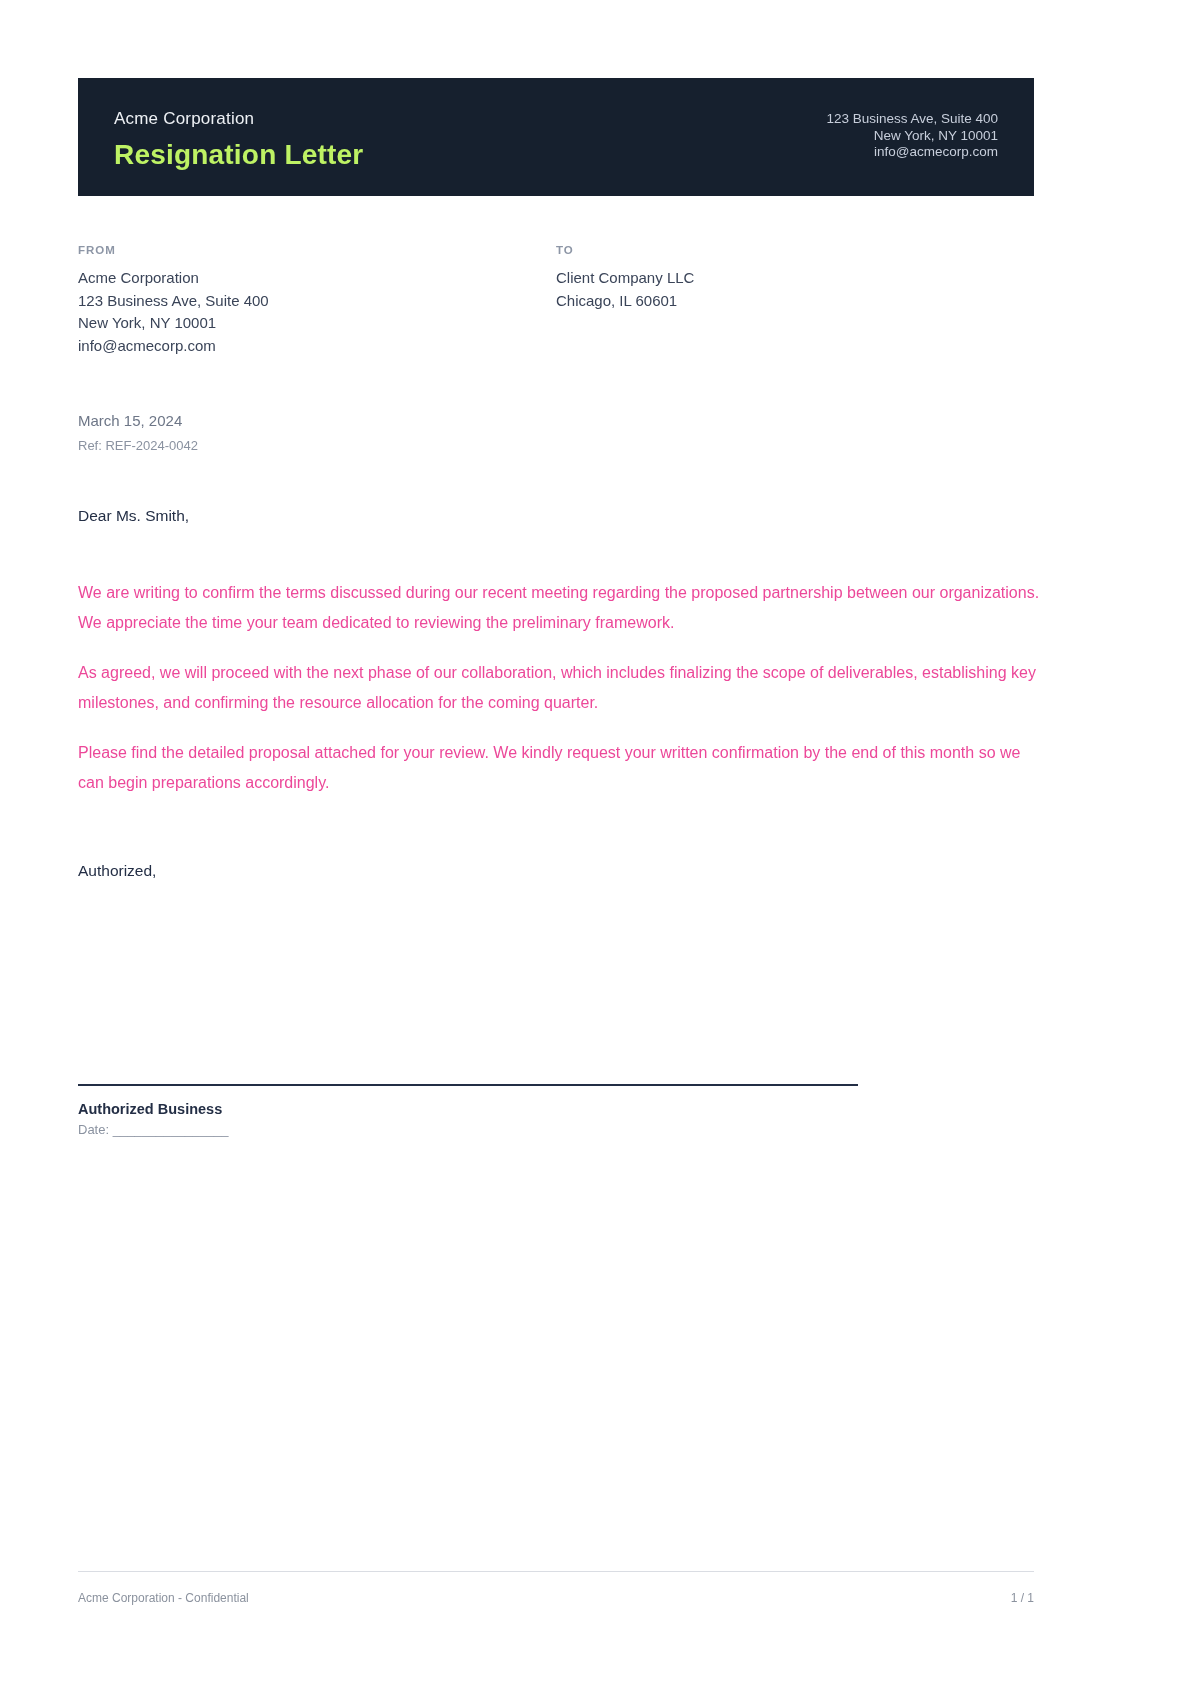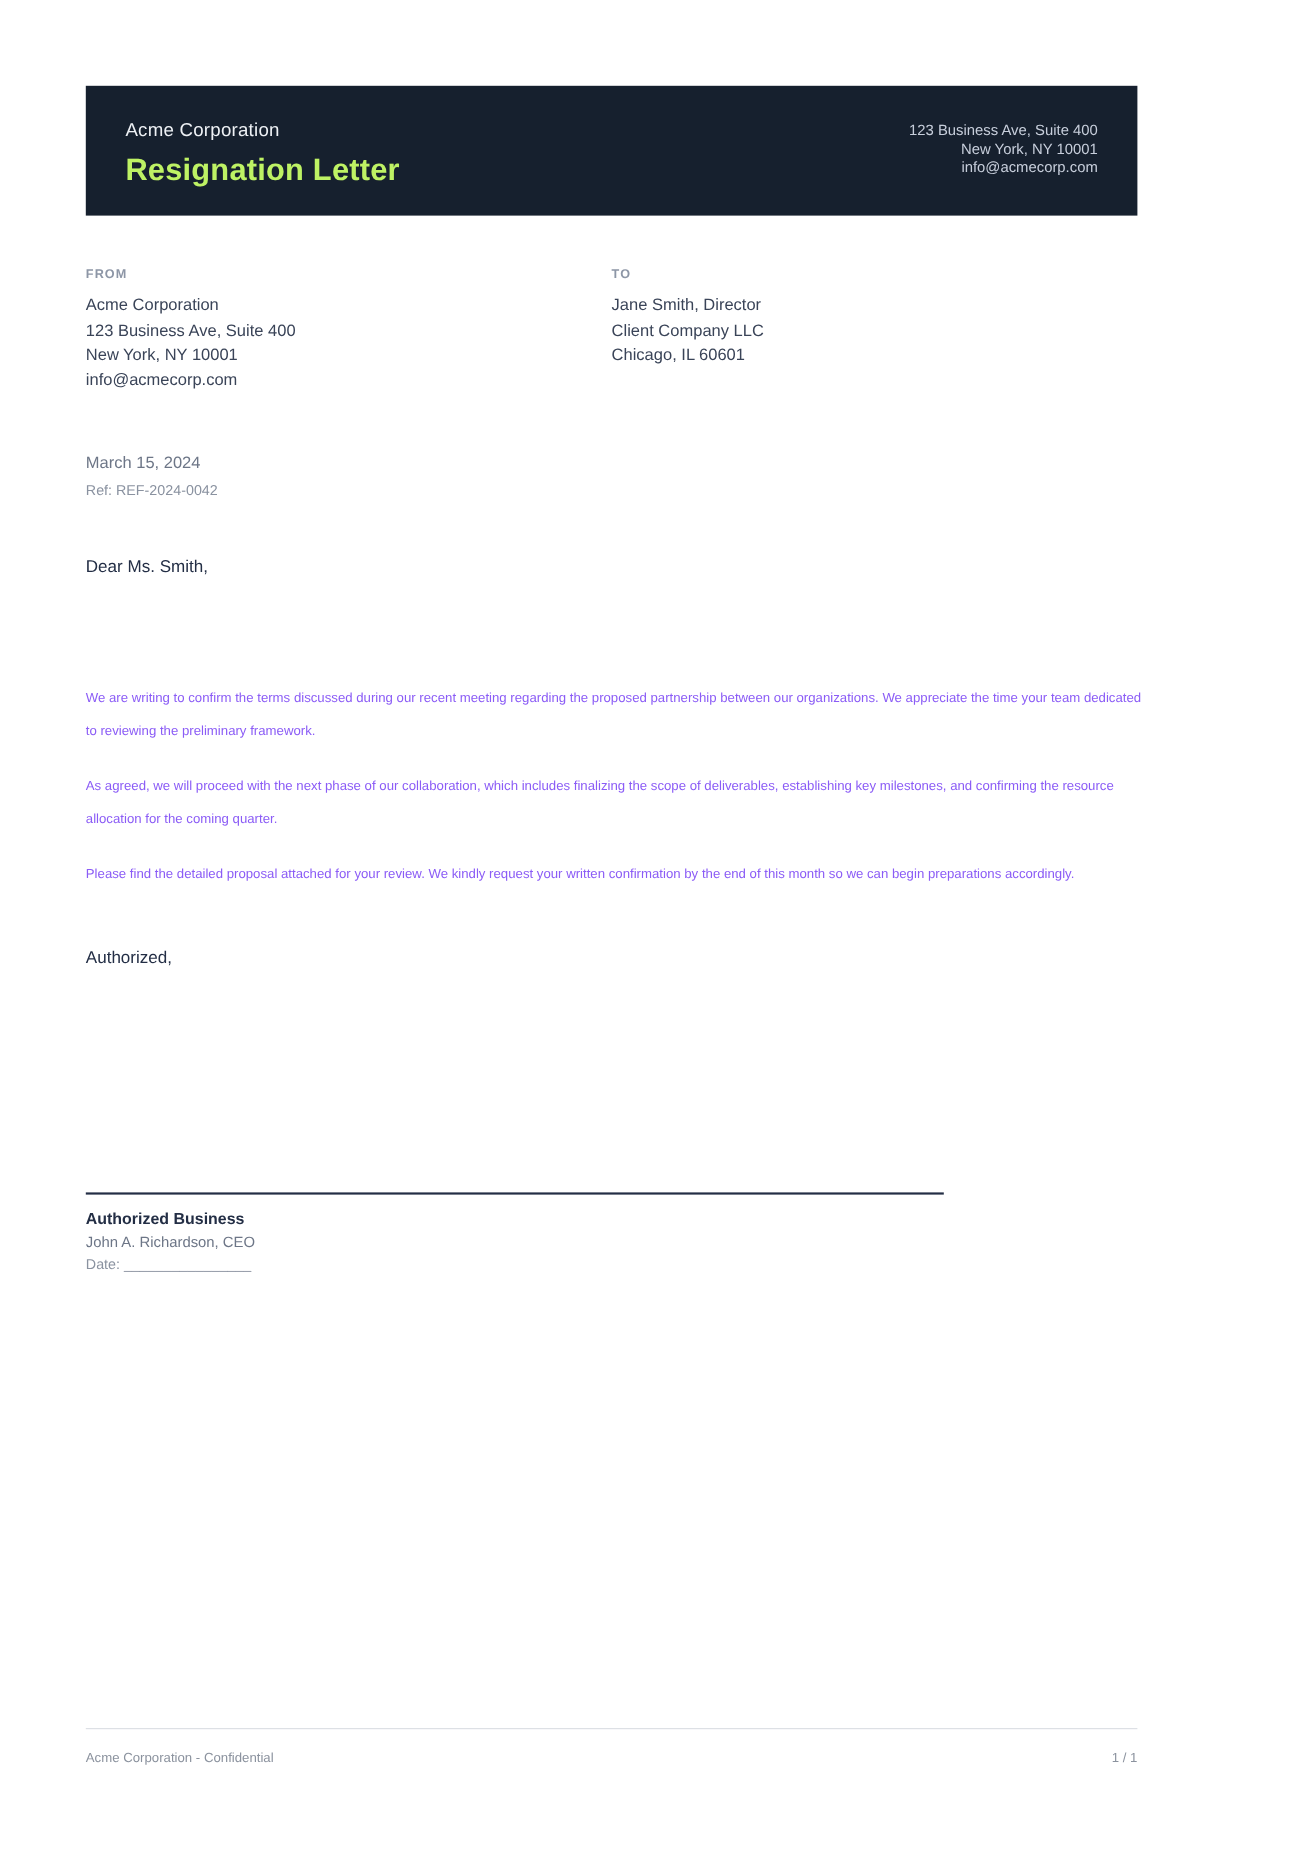--- a/index.html
+++ b/index.html
@@ -87,24 +87,23 @@
     top: 507px;
     margin: 0;
     font-size: 15.5px;
     color: #232e45;
   }
   .body {
     position: absolute;
     left: 78px;
     top: 578px;
     width: 962px;
-    font-size: 12px;
+    font-size: 16px;
     line-height: 30px;
-    color: #8b5cf6;
-    margin-top: 41px;
+    color: #ec4899;
   }
   .body p { margin: 0 0 20px 0; }
   .closing {
     position: absolute;
     left: 78px;
     top: 862px;
     margin: 0;
     font-size: 15.5px;
     color: #232e45;
   }
@@ -160,21 +159,20 @@
   <section class="parties">
     <div class="party">
       <div class="party-label">FROM</div>
       <div class="party-line">Acme Corporation</div>
       <div class="party-line">123 Business Ave, Suite 400</div>
       <div class="party-line">New York, NY 10001</div>
       <div class="party-line">info@acmecorp.com</div>
     </div>
     <div class="party">
       <div class="party-label">TO</div>
-      <div class="party-line">Jane Smith, Director</div>
       <div class="party-line">Client Company LLC</div>
       <div class="party-line">Chicago, IL 60601</div>
     </div>
   </section>
 
   <section class="meta">
     <div class="meta-date">March 15, 2024</div>
     <div class="meta-ref">Ref: REF-2024-0042</div>
   </section>
 
@@ -184,21 +182,20 @@
     <p>We are writing to confirm the terms discussed during our recent meeting regarding the proposed partnership between our organizations. We appreciate the time your team dedicated to reviewing the preliminary framework.</p>
     <p>As agreed, we will proceed with the next phase of our collaboration, which includes finalizing the scope of deliverables, establishing key milestones, and confirming the resource allocation for the coming quarter.</p>
     <p>Please find the detailed proposal attached for your review. We kindly request your written confirmation by the end of this month so we can begin preparations accordingly.</p>
   </section>
 
   <p class="closing">Authorized,</p>
 
   <section class="signature">
     <div class="sig-rule" style="border-top-color: rgb(35, 46, 69);"></div>
     <div class="sig-heading">Authorized Business</div>
-    <div class="sig-name">John A. Richardson, CEO</div>
     <div class="sig-date">Date: ________________</div>
   </section>
 
   <footer class="footer">
     <div>Acme Corporation - Confidential</div>
     <div>1 / 1</div>
   </footer>
 
 </div>
 

